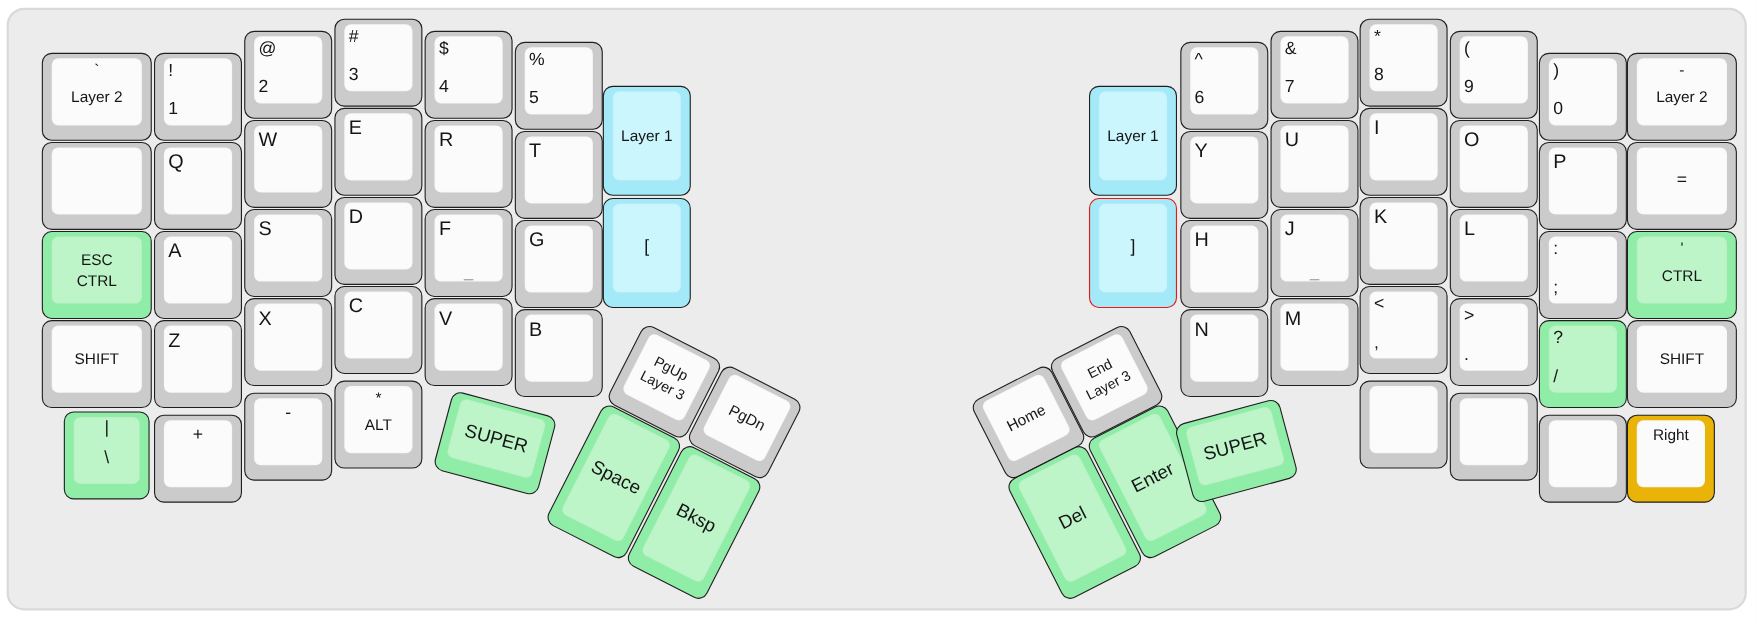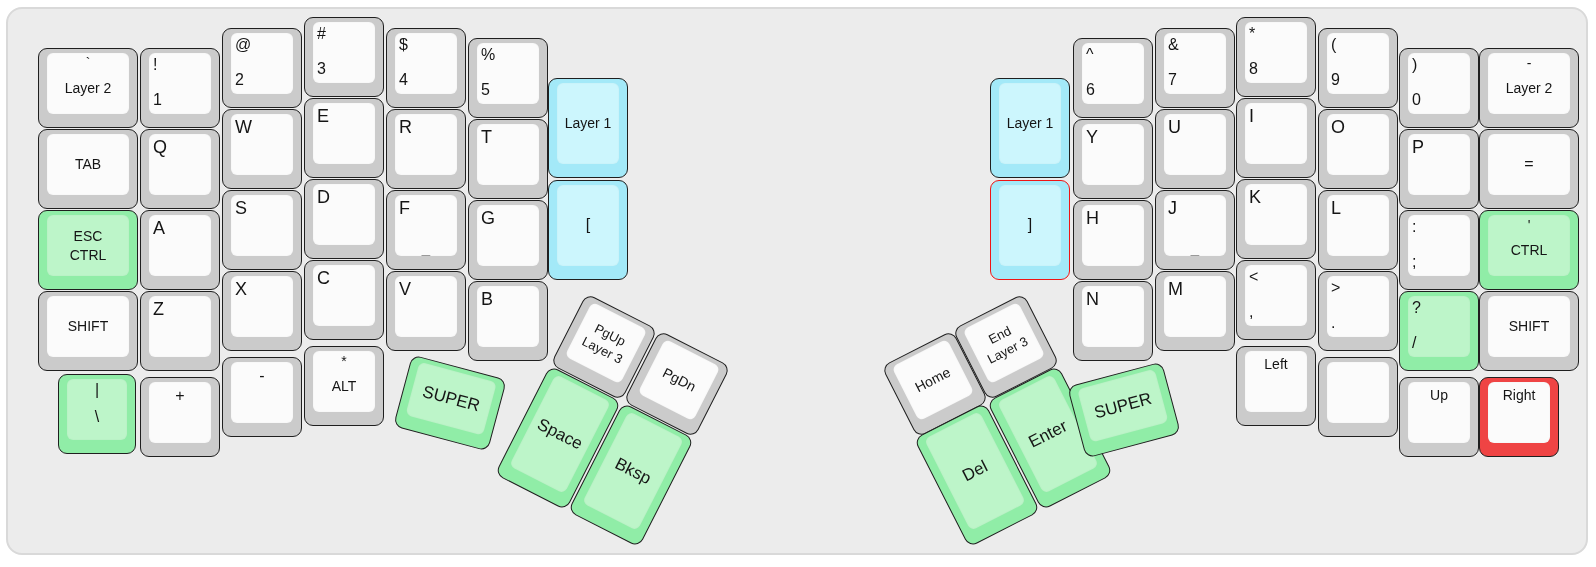--- a/index.html
+++ b/index.html
@@ -35,23 +35,20 @@
   <div id="keyboard">
       <div class="key pos-tc t-sm" style="left: 38px; top: 48px; width: 100px; height: 80px; background: rgb(203, 203, 203); border-color: rgb(31, 31, 31);">
         <div class="face" style="background: rgb(251, 251, 251);"></div>
         <div class="labels">
           <span class="l1">`</span>
           <span class="l2">Layer 2</span>
         </div>
       </div>
       <div class="key pos-center t-sm" style="left: 38px; top: 129px; width: 100px; height: 80px; background: rgb(203, 203, 203); border-color: rgb(31, 31, 31);">
         <div class="face" style="background: rgb(251, 251, 251);"></div>
-        <div class="labels">
-          <span class="l1">TAB</span>
-        </div>
       </div>
       <div class="key pos-center t-sm" style="left: 38px; top: 210px; width: 100px; height: 80px; background: rgb(144, 237, 167); border-color: rgb(31, 31, 31);">
         <div class="face" style="background: rgb(189, 245, 201);"></div>
         <div class="labels">
           <span class="l1">ESC</span>
           <span class="l2">CTRL</span>
         </div>
       </div>
       <div class="key pos-center t-sm" style="left: 38px; top: 291px; width: 100px; height: 80px; background: rgb(203, 203, 203); border-color: rgb(31, 31, 31);">
         <div class="face" style="background: rgb(251, 251, 251);"></div>
@@ -338,23 +335,20 @@
       </div>
       <div class="key pos-tl t-md" style="left: 1236px; top: 260px; width: 80px; height: 80px; background: rgb(203, 203, 203); border-color: rgb(31, 31, 31);">
         <div class="face" style="background: rgb(251, 251, 251);"></div>
         <div class="labels">
           <span class="l1">&lt;</span>
           <span class="l2">,</span>
         </div>
       </div>
       <div class="key pos-arrow t-sm" style="left: 1236px; top: 346px; width: 80px; height: 80px; background: rgb(203, 203, 203); border-color: rgb(31, 31, 31);">
         <div class="face" style="background: rgb(251, 251, 251);"></div>
-        <div class="labels">
-          <span class="l1">Left</span>
-        </div>
       </div>
       <div class="key pos-tl t-md" style="left: 1318px; top: 28px; width: 80px; height: 80px; background: rgb(203, 203, 203); border-color: rgb(31, 31, 31);">
         <div class="face" style="background: rgb(251, 251, 251);"></div>
         <div class="labels">
           <span class="l1">(</span>
           <span class="l2">9</span>
         </div>
       </div>
       <div class="key pos-tl t-lg" style="left: 1318px; top: 109px; width: 80px; height: 80px; background: rgb(203, 203, 203); border-color: rgb(31, 31, 31);">
         <div class="face" style="background: rgb(251, 251, 251);"></div>
@@ -400,23 +394,20 @@
       </div>
       <div class="key pos-tl t-md" style="left: 1399px; top: 291px; width: 80px; height: 80px; background: rgb(144, 237, 167); border-color: rgb(31, 31, 31);">
         <div class="face" style="background: rgb(189, 245, 201);"></div>
         <div class="labels">
           <span class="l1">?</span>
           <span class="l2">/</span>
         </div>
       </div>
       <div class="key pos-arrow t-sm" style="left: 1399px; top: 377px; width: 80px; height: 80px; background: rgb(203, 203, 203); border-color: rgb(31, 31, 31);">
         <div class="face" style="background: rgb(251, 251, 251);"></div>
-        <div class="labels">
-          <span class="l1">Up</span>
-        </div>
       </div>
       <div class="key pos-tc t-sm" style="left: 1479px; top: 48px; width: 100px; height: 80px; background: rgb(203, 203, 203); border-color: rgb(31, 31, 31);">
         <div class="face" style="background: rgb(251, 251, 251);"></div>
         <div class="labels">
           <span class="l1">-</span>
           <span class="l2">Layer 2</span>
         </div>
       </div>
       <div class="key pos-center t-md" style="left: 1479px; top: 129px; width: 100px; height: 80px; background: rgb(203, 203, 203); border-color: rgb(31, 31, 31);">
         <div class="face" style="background: rgb(251, 251, 251);"></div>
@@ -430,21 +421,21 @@
           <span class="l1">'</span>
           <span class="l2">CTRL</span>
         </div>
       </div>
       <div class="key pos-center t-sm" style="left: 1479px; top: 291px; width: 100px; height: 80px; background: rgb(203, 203, 203); border-color: rgb(31, 31, 31);">
         <div class="face" style="background: rgb(251, 251, 251);"></div>
         <div class="labels">
           <span class="l1">SHIFT</span>
         </div>
       </div>
-      <div class="key pos-arrow t-sm" style="left: 1479px; top: 377px; width: 80px; height: 80px; background: #ef4444; border-color: rgb(31, 31, 31);">
+      <div class="key pos-arrow t-sm" style="left: 1479px; top: 377px; width: 80px; height: 80px; background: #eab308; border-color: rgb(31, 31, 31);">
         <div class="face" style="background: rgb(251, 251, 251);"></div>
         <div class="labels">
           <span class="l1">Right</span>
         </div>
       </div>
       <div class="key pos-center t-sm" style="left: 895px; top: 344px; width: 80px; height: 80px; transform: rotate(-27deg); background: rgb(203, 203, 203); border-color: rgb(31, 31, 31);">
         <div class="face" style="background: rgb(251, 251, 251);"></div>
         <div class="labels">
           <span class="l1">Home</span>
         </div>

